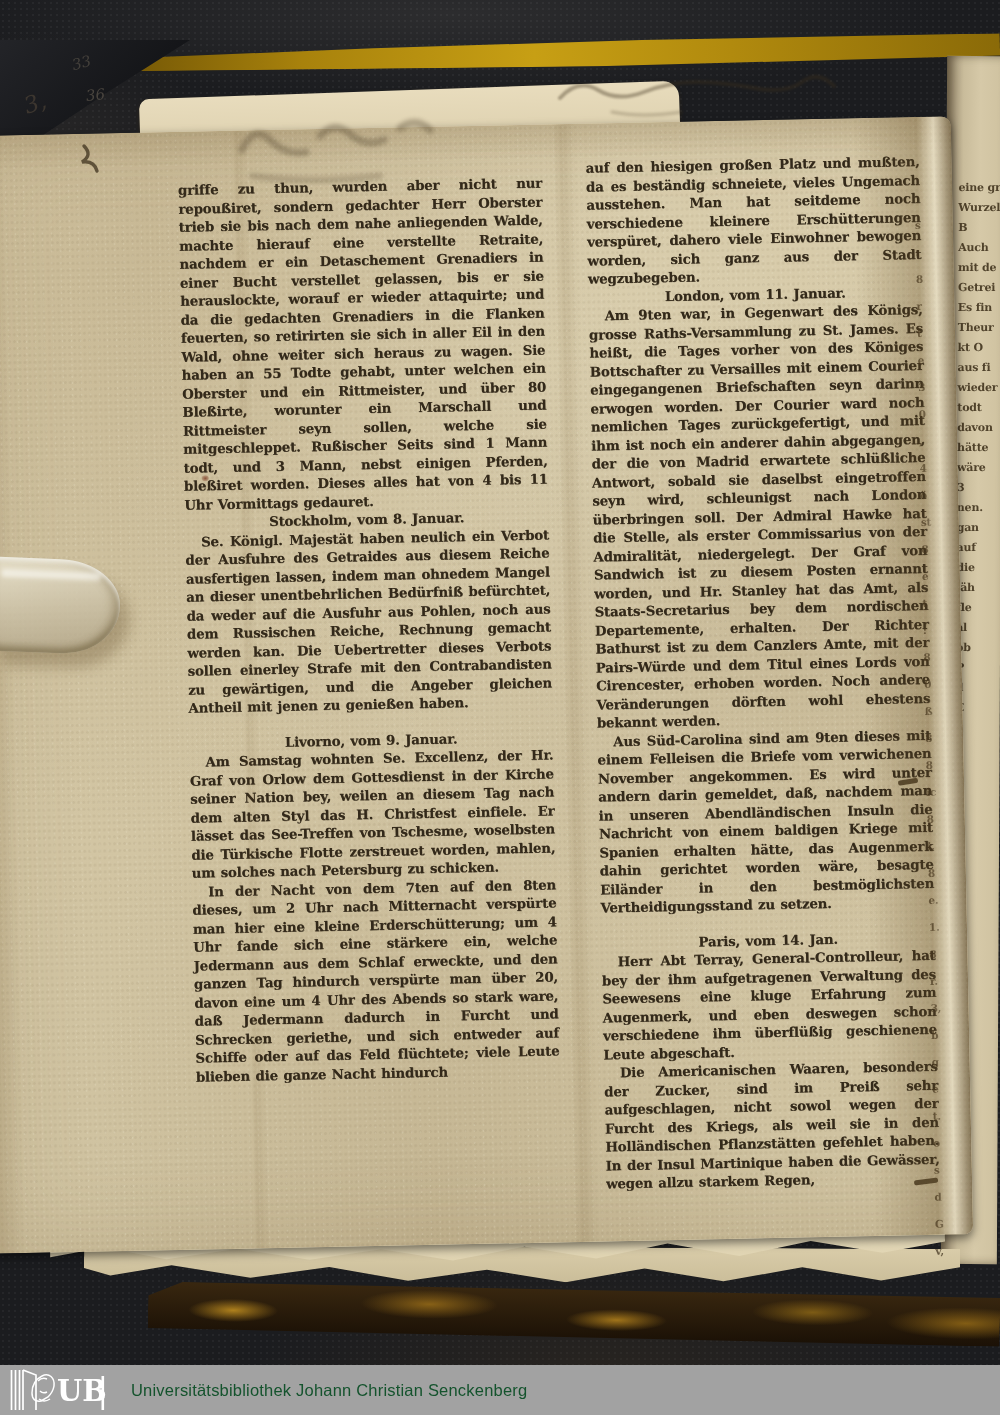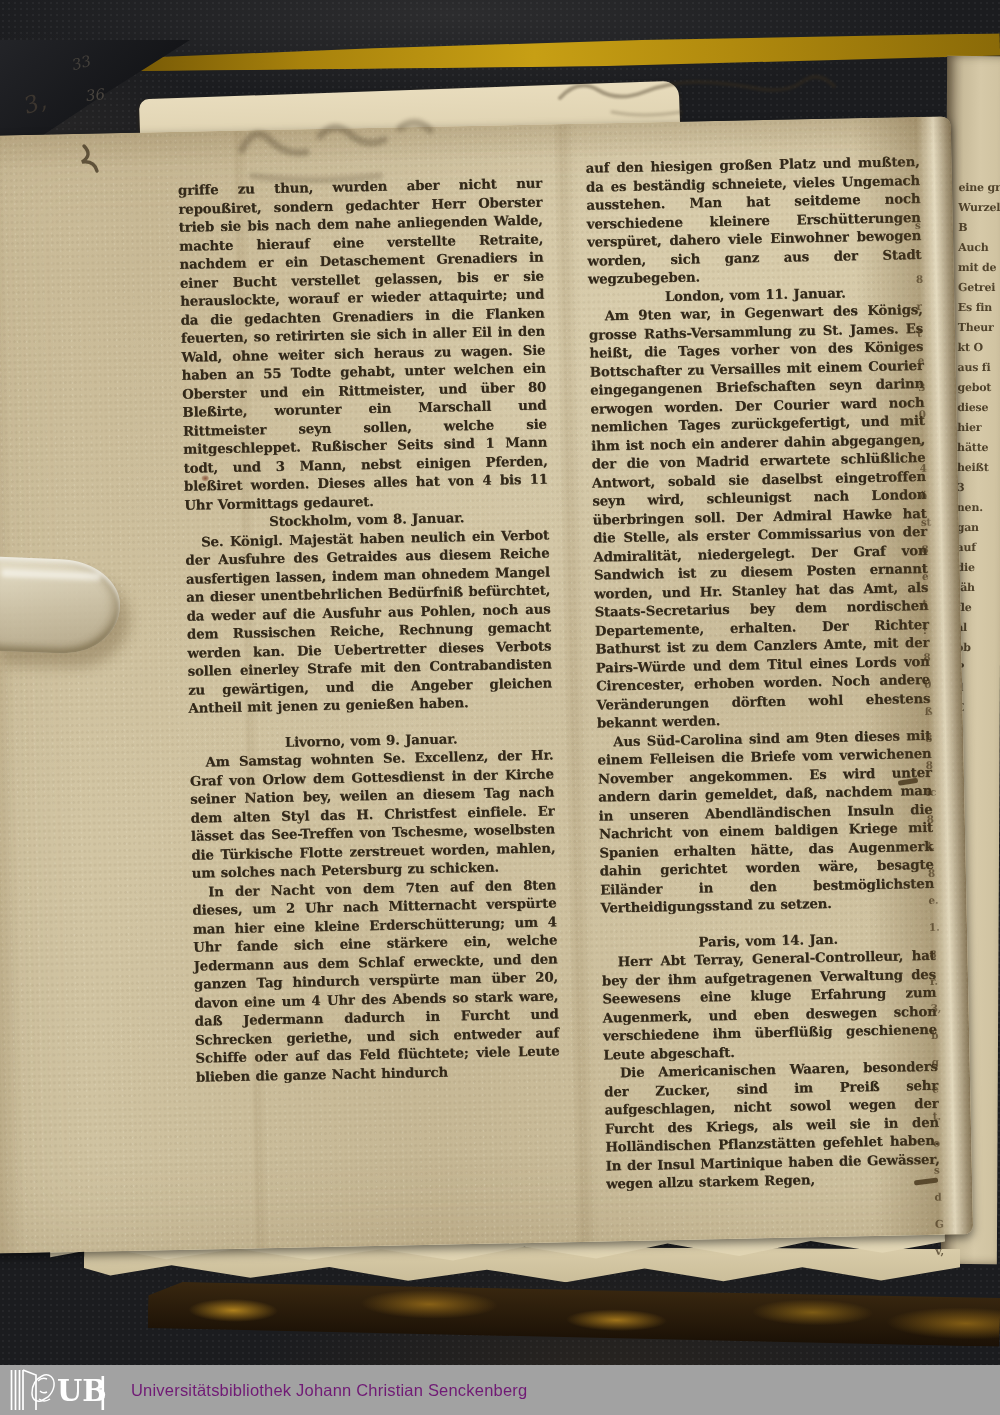--- a/index.html
+++ b/index.html
@@ -156,21 +156,21 @@
     content:""; position:absolute; left:8px; top:12px; width:100px; height:8px;
     border-radius:8px; background:rgba(255,255,252,.55); filter:blur(2px);
   }
 
   
   .footer {
     left:0; top:1365px; width:1000px; height:50px; z-index:50;
     background:#a2a2a2; display:flex; align-items:center;
   }
   .footer-logo { margin-left:9px; flex:0 0 auto; }
-  .footer-text { margin-left:24px; color:#701a75;
+  .footer-text { margin-left:24px; color:#14532d;
     font:16.5px/22px "Liberation Sans", sans-serif; letter-spacing:.2px; }
 </style>
 </head>
 <body>
 
 <div class="abs gold-strip"></div>
 
 <div class="abs cover-wedge"></div>
 
 <div class="abs back-leaf"></div>
@@ -180,25 +180,25 @@
       <div class="frag-line">eine gro</div>
       <div class="frag-line">Wurzel</div>
       <div class="frag-line">B</div>
       <div class="frag-line">Auch</div>
       <div class="frag-line">mit de</div>
       <div class="frag-line">Getrei</div>
       <div class="frag-line">Es fin</div>
       <div class="frag-line">Theur</div>
       <div class="frag-line">kt O</div>
       <div class="frag-line">aus fi</div>
-      <div class="frag-line">gebot</div>
-      <div class="frag-line">diese</div>
-      <div class="frag-line">hier</div>
+      <div class="frag-line">wieder</div>
+      <div class="frag-line">todt</div>
+      <div class="frag-line">davon</div>
       <div class="frag-line">hätte</div>
-      <div class="frag-line">heißt</div>
+      <div class="frag-line">wäre</div>
       <div class="frag-line">3</div>
       <div class="frag-line">nen.</div>
       <div class="frag-line">gan</div>
       <div class="frag-line">auf</div>
       <div class="frag-line">die</div>
       <div class="frag-line">jäh</div>
       <div class="frag-line">fle</div>
       <div class="frag-line">al</div>
       <div class="frag-line">ob</div>
       <div class="frag-line">P</div>

